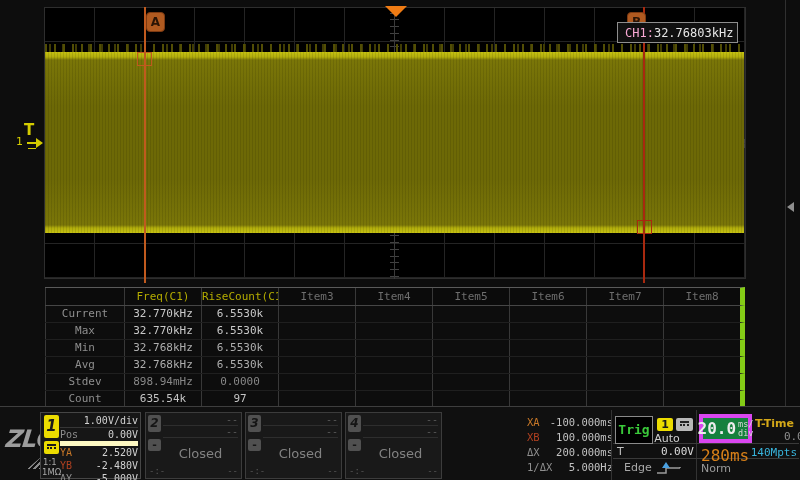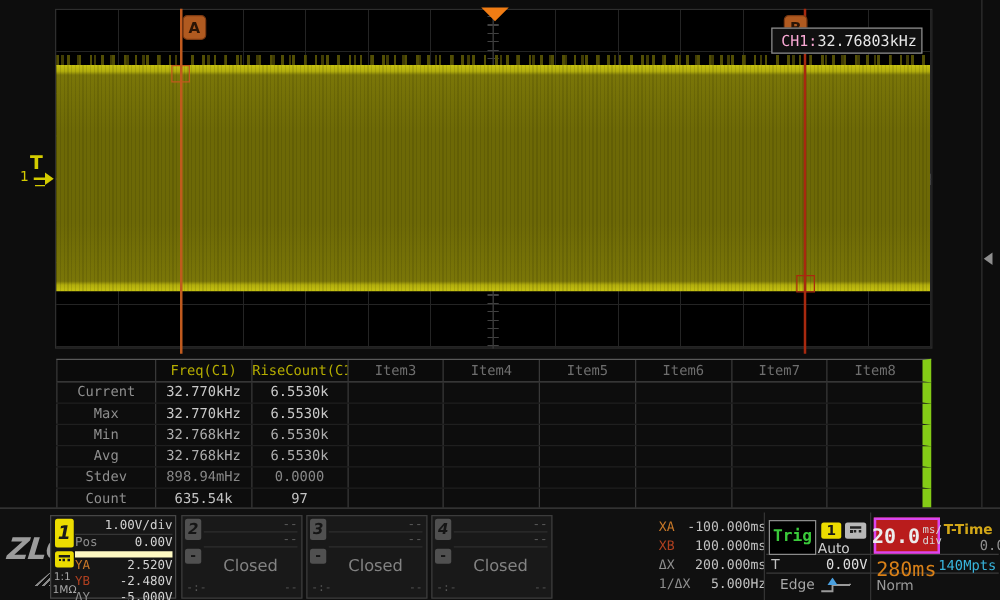--- a/index.html
+++ b/index.html
@@ -57,21 +57,21 @@
     border-bottom:5px solid transparent;border-left:7px solid #d4cc00;}
   #tmark-under{left:28px;top:148px;width:8px;height:1px;background:#d4cc00;}
 
   #menu-divider{left:785px;top:0;width:1px;height:406px;background:#303030;}
   #menu-arrow{left:787px;top:202px;width:0;height:0;border-top:5px solid transparent;
     border-bottom:5px solid transparent;border-right:7px solid #8e8e8e;}
 
   
   #mtable{left:45px;top:287px;width:700px;font-size:11px;}
   .trow{display:flex;height:16px;line-height:16px;border-bottom:1px solid #1f1f1f;
-        border-right:7px solid #84cc16;}
+        border-right:5px solid #84cc16;}
   .trow.head{height:17px;line-height:17px;border-top:1px solid #5a5a5a;border-bottom:1px solid #464646;background:#0b0b0b;}
   .tc{flex:1;border-left:1px solid #383838;text-align:center;overflow:hidden;white-space:nowrap;}
   .tc.c0{flex:0 0 78px;}
   .th-meas{color:#b4ac00;}
   .th-item{color:#6e6e6e;}
   .r0 .tc,.r1 .tc{color:#c9c9c9;}
   .r2 .tc,.r3 .tc{color:#aeaeae;}
   .r4 .tc{color:#878787;}
   .r5 .tc{color:#c4c4c4;}
   .trow .tc.c0{color:#8e8e8e;}
@@ -130,21 +130,21 @@
     font-size:11px;text-align:center;line-height:13px;border-radius:2px;}
   #trig-dc{left:676px;top:11px;width:17px;height:13px;background:#b8b8b8;border-radius:2px;}
   #trig-dc .dc-line{background:#222;}
   #trig-dc .dc-dash{border-color:#222;}
   #trig-mode{left:653px;top:25px;width:28px;text-align:center;color:#d0d0d0;font-size:11px;}
   #trig-tlab{left:617px;top:38px;color:#c0c0c0;font-size:11px;}
   #trig-level{left:635px;top:38px;width:59px;text-align:right;color:#dcdcdc;font-size:11px;}
   #trig-type{left:624px;top:54px;color:#a8a8a8;font-size:11px;}
   #edge-glyph{left:656px;top:53px;}
 
-  #tb-box{left:699px;top:7px;width:53px;height:29px;box-sizing:border-box;background:#b91c1c;border:2px solid #d946ef;
+  #tb-box{left:699px;top:7px;width:53px;height:29px;box-sizing:border-box;background:#15803d;border:4px solid #d946ef;
     display:flex;align-items:center;justify-content:center;gap:2px;}
   #tb-scale{color:#ececec;font-size:16px;font-weight:bold;}
   #tb-units{display:flex;flex-direction:column;color:#d8d8d8;font-size:8.5px;line-height:9px;}
   #ttime-label{left:755px;top:10px;color:#d4a818;font-size:11px;font-weight:bold;}
   #ttime-val{left:760px;top:23px;width:57px;text-align:right;color:#8e8e8e;font-size:11px;}
   #depth-time{left:701px;top:39px;color:#d88018;font-size:16px;}
   #mem-points{left:730px;top:39px;width:67px;text-align:right;color:#38b4dc;font-size:11px;}
   #acq-mode{left:701px;top:55px;color:#9a9a9a;font-size:11px;}
   #sample-rate{left:730px;top:57px;width:67px;text-align:right;color:#b8b8b8;font-size:11px;margin-top:24px;}
 </style>

